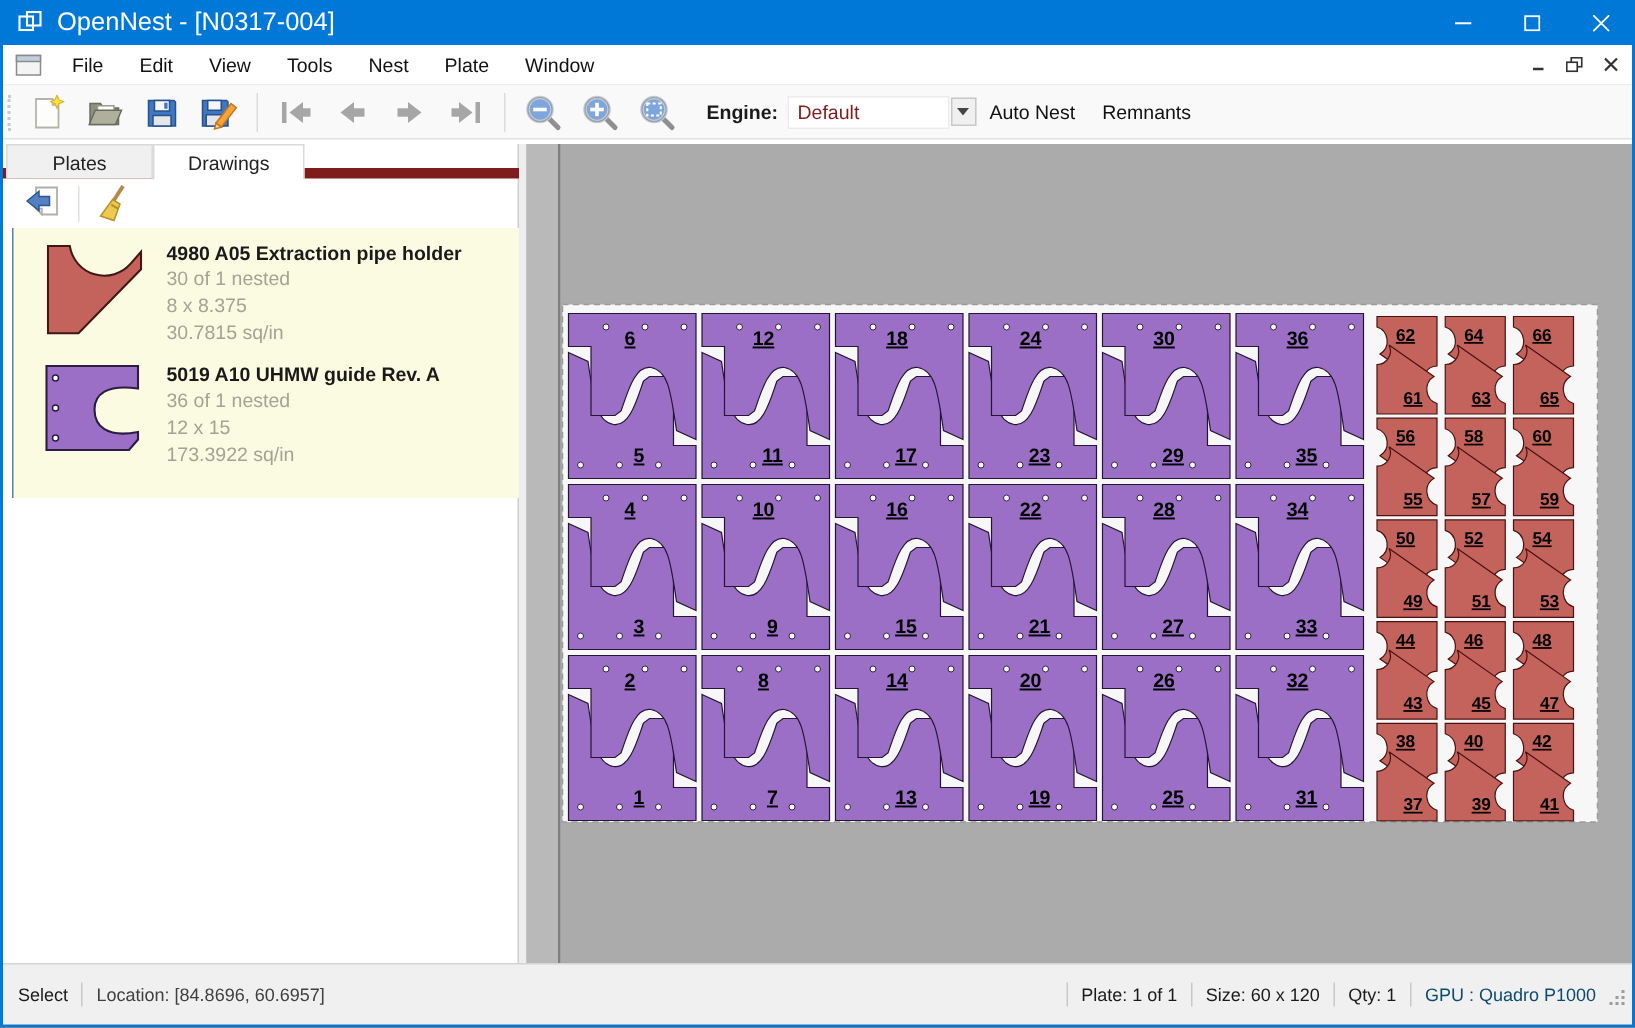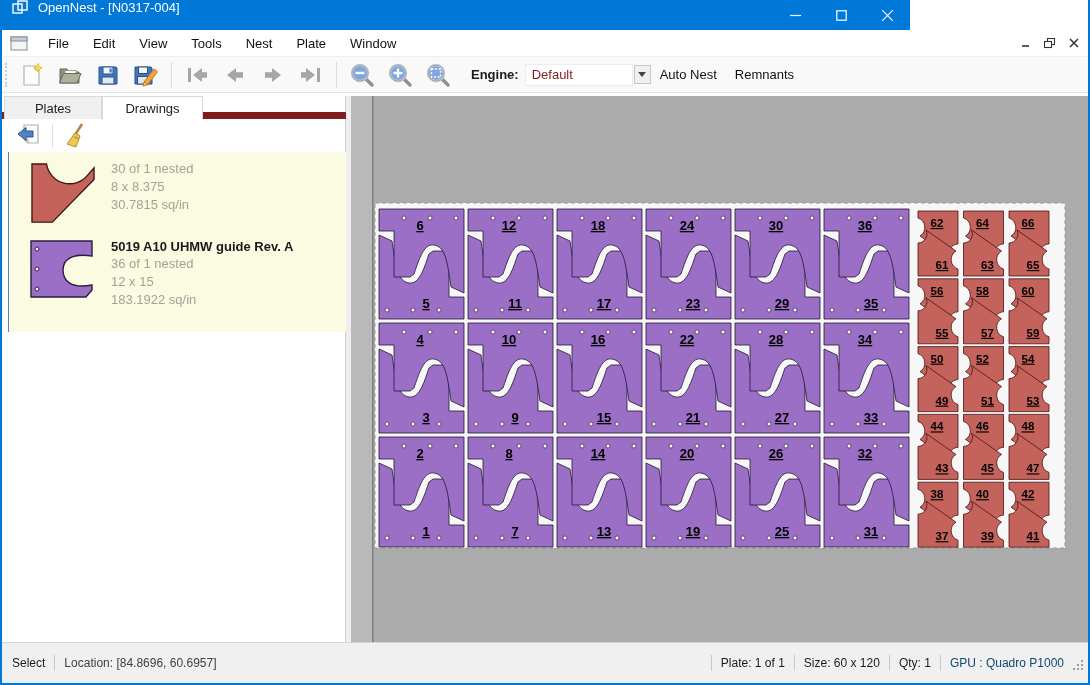--- a/index.html
+++ b/index.html
@@ -7,22 +7,22 @@
        font-family:"Liberation Sans",sans-serif;background:#fff;
        box-sizing:border-box;}
   *{box-sizing:border-box;}
   
   .frame-border{position:absolute;background:#0078d7;z-index:50;}
   #border-left{left:0;top:0;width:2px;height:685px;}
   #border-right{right:0;top:0;width:2px;height:685px;}
   #border-bottom{left:0;bottom:0;width:1090px;height:2px;}
 
   
-  #titlebar{position:absolute;left:0;top:0;width:910px;height:30px;background:#0078d7;
-            display:flex;align-items:flex-start;color:#fff;font-size:13px;}
+  #titlebar{position:absolute;left:0;top:0;width:1090px;height:30px;background:#0078d7;
+            display:flex;align-items:center;color:#fff;font-size:17px;}
   #titlebar .app-icon{margin:0 10px 0 12px;display:flex;}
   .win-btn{width:46px;height:30px;display:flex;align-items:center;justify-content:center;margin-left:0;}
   #titlebar .spacer{flex:1;}
 
   
   #menubar{position:absolute;left:2px;top:30px;width:1086px;height:27px;background:#fff;
            display:flex;align-items:center;font-size:13px;color:#111;border-bottom:1px solid #f0f0f0;}
   #menubar .mdi-icon{margin:0 8px 0 8px;display:flex;}
   .menu-item{padding:4px 12px;cursor:default;}
   #menubar .spacer{flex:1;}
@@ -258,39 +258,40 @@
       </span>
     </div>
     <div id="drawlist">
       <div class="draw-item">
         <span class="thumb-box">
           <svg width="64" height="66" viewBox="0 0 66 66">
             <path d="M1,1 L16,1 A24,24 0 0 0 58,13 L65,5 L65,17 L22,61 L1,61 Z" fill="#c4625c" stroke="#401616" stroke-width="1.4"></path>
           </svg>
         </span>
         <span class="draw-texts">
+          <div class="draw-title">4980 A05 Extraction pipe holder</div>
           <div class="draw-meta">30 of 1 nested</div>
           <div class="draw-meta">8 x 8.375</div>
           <div class="draw-meta">30.7815 sq/in</div>
         </span>
       </div>
       <div class="draw-item">
         <span class="thumb-box">
           <svg width="66" height="62" viewBox="0 0 66 62">
             <path d="M1,1 L62,1 L62,16 C41,13 33,20 33,30 C33,41 41,49 62,45 L62,50 L56,57 L1,57 Z" fill="#9b6fc6" stroke="#2c1c42" stroke-width="1.4"></path>
             <circle cx="7" cy="9" r="2" fill="#fff" stroke="#2c1c42"></circle>
             <circle cx="7" cy="29" r="2" fill="#fff" stroke="#2c1c42"></circle>
             <circle cx="7" cy="49" r="2" fill="#fff" stroke="#2c1c42"></circle>
           </svg>
         </span>
         <span class="draw-texts">
           <div class="draw-title">5019 A10 UHMW guide Rev. A</div>
           <div class="draw-meta">36 of 1 nested</div>
           <div class="draw-meta">12 x 15</div>
-          <div class="draw-meta">183.1922 sq/in</div>
+          <div class="draw-meta">173.3922 sq/in</div>
         </span>
       </div>
     </div>
   </div>
 
   <div id="canvas">
     <svg width="742" height="562" viewBox="0 0 742 562">
       <rect x="0" y="0" width="742" height="562" fill="#ababab"></rect>
       <rect x="0" y="0" width="5" height="562" fill="#eeeeee"></rect>
       <rect x="5" y="0" width="21" height="562" fill="#b9b9b9"></rect>

